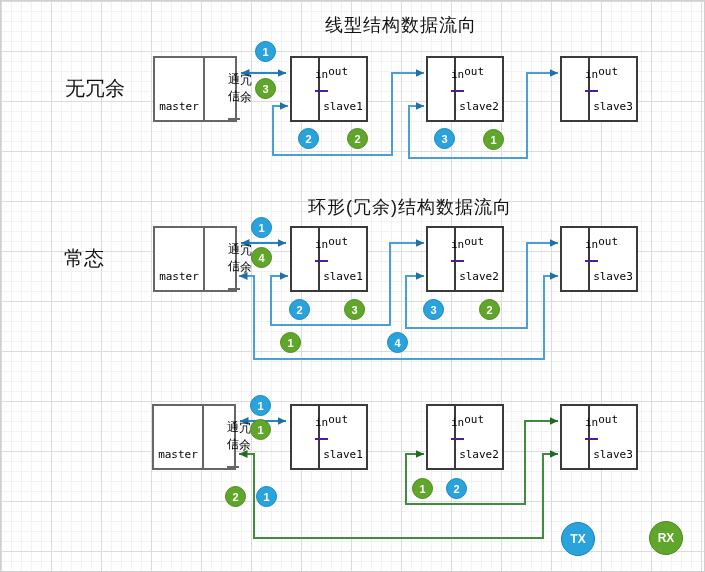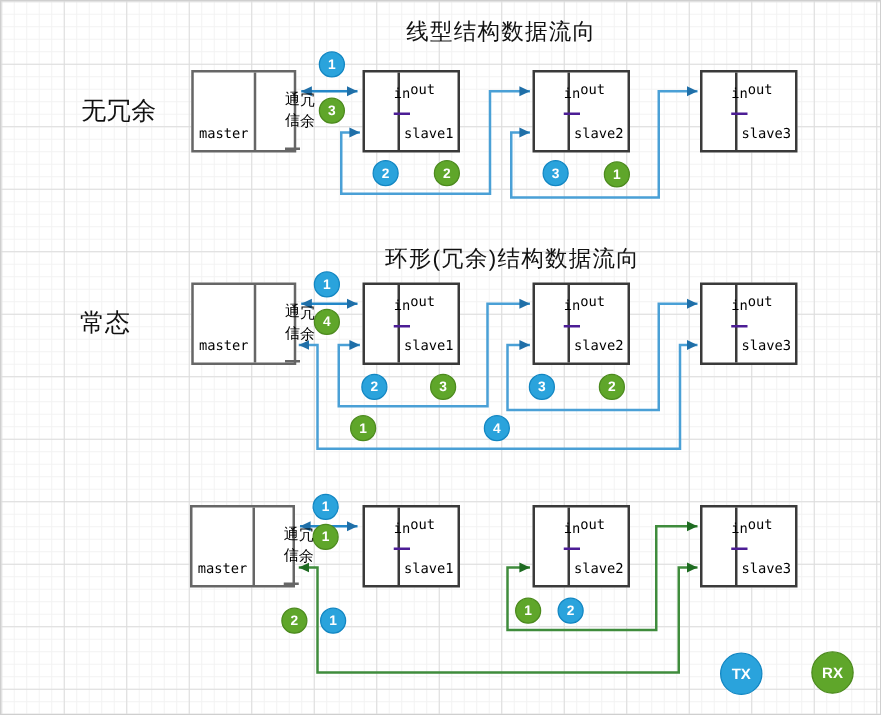--- a/index.html
+++ b/index.html
@@ -192,16 +192,16 @@
     <div class="name">slave3</div>
   </div>
 
   <div class="num tx" style="left:249px;top:394px">1</div>
   <div class="num rx" style="left:249px;top:418px">1</div>
   <div class="num rx" style="left:224px;top:485px">2</div>
   <div class="num tx" style="left:255px;top:485px">1</div>
   <div class="num rx" style="left:411px;top:477px">1</div>
   <div class="num tx" style="left:445px;top:477px">2</div>
 
-  <div class="legend-dot tx" style="left:575px;top:521px">TX</div>
+  <div class="legend-dot tx" style="left:560px;top:521px">TX</div>
   <div class="legend-dot rx" style="left:648px;top:520px">RX</div>
 
 </div>
 
 </body></html>

